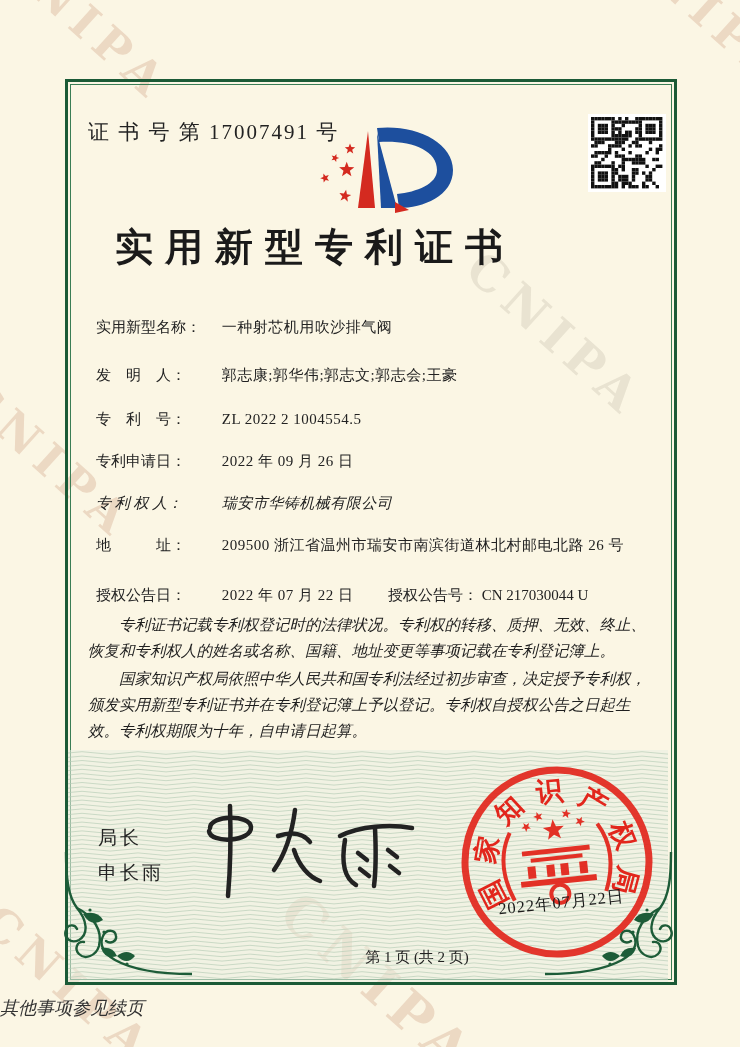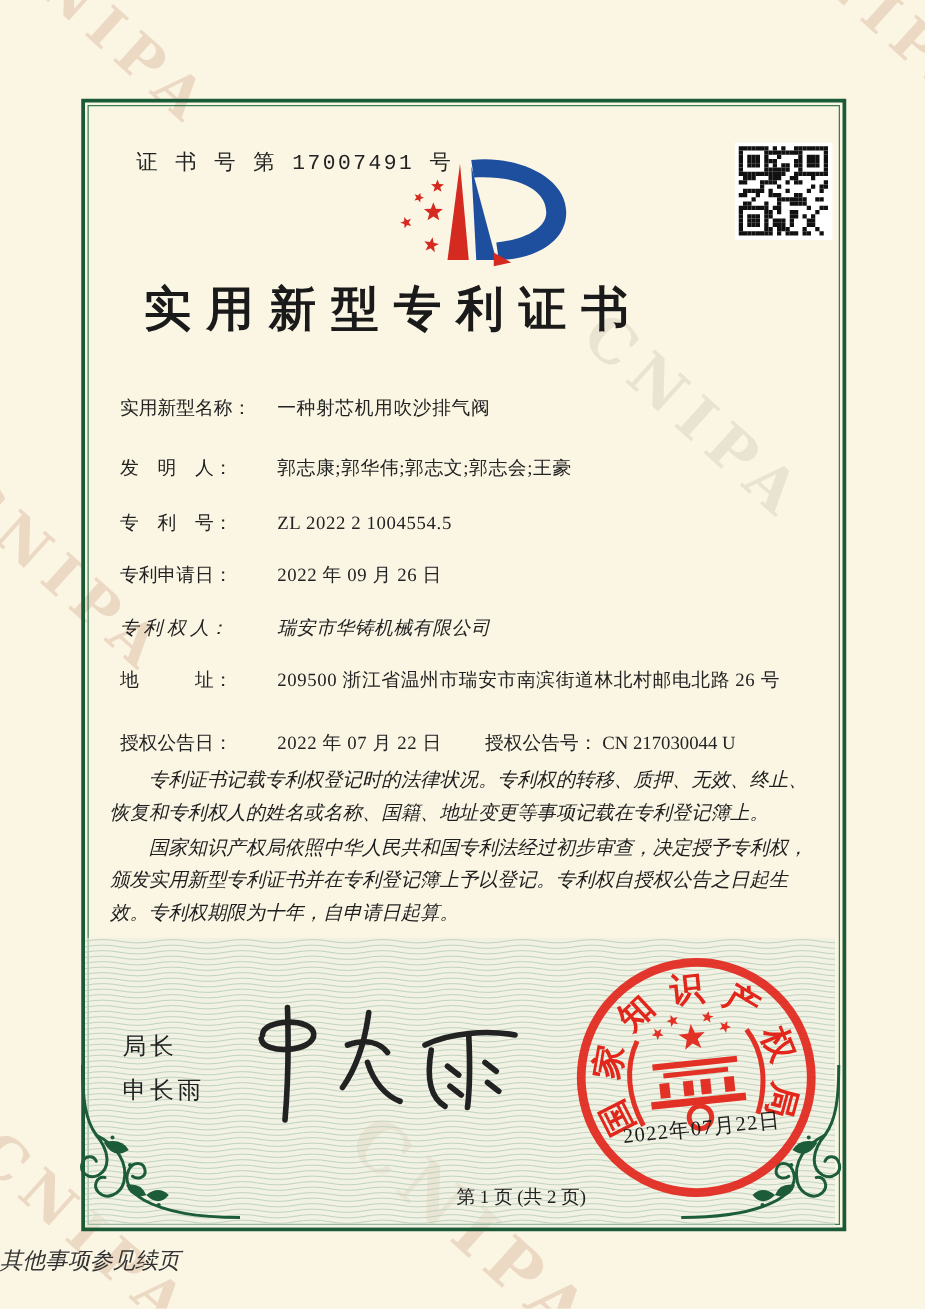--- a/index.html
+++ b/index.html
@@ -5,21 +5,21 @@
   html,body{margin:0;padding:0;background:#fbf6e4;}
   .page{position:relative;width:740px;height:1047px;background:#fbf6e4;overflow:hidden;
         font-family:"Liberation Serif","DejaVu Serif",serif;color:#222;}
   .wm{position:absolute;font-family:"DejaVu Serif",serif;font-weight:bold;
       font-size:46px;letter-spacing:9px;color:rgba(202,150,118,0.30);
       transform:rotate(42deg);z-index:1;white-space:nowrap;}
   .frame{position:absolute;left:65px;top:79px;width:606px;height:900px;
          border:3px solid #1b5a36;z-index:2;}
   .frame-inner{position:absolute;inset:2px;border:1px solid #3a7d55;}
   .waves{position:absolute;left:68px;top:750px;z-index:2;}
-  .cert-no{position:absolute;left:109px;top:118px;font-size:17px;letter-spacing:2px;z-index:3;font-family:Liberation Mono, monospace;}
+  .cert-no{position:absolute;left:88px;top:118px;font-size:21px;letter-spacing:2px;z-index:3;}
   .logo{position:absolute;left:315px;top:116px;z-index:3;}
   .qr{position:absolute;left:588px;top:114px;z-index:3;}
   .title{position:absolute;left:65px;top:222px;width:500px;text-align:center;
          font-size:38px;font-weight:bold;letter-spacing:12px;z-index:3;color:#1a1a1a;}
   .field-row{position:absolute;left:96px;z-index:3;font-size:15px;line-height:1.5;}
   .flabel{display:inline-block;width:122px;vertical-align:top;}
   .fvalue{display:inline-block;vertical-align:top;max-width:428px;letter-spacing:.5px;}
   .grant-no{position:absolute;left:292px;top:0;white-space:nowrap;}
   .paras{position:absolute;left:88px;top:612px;width:568px;z-index:3;
          font-size:15.5px;font-style:italic;line-height:1.68;color:#1f1f1f;}

